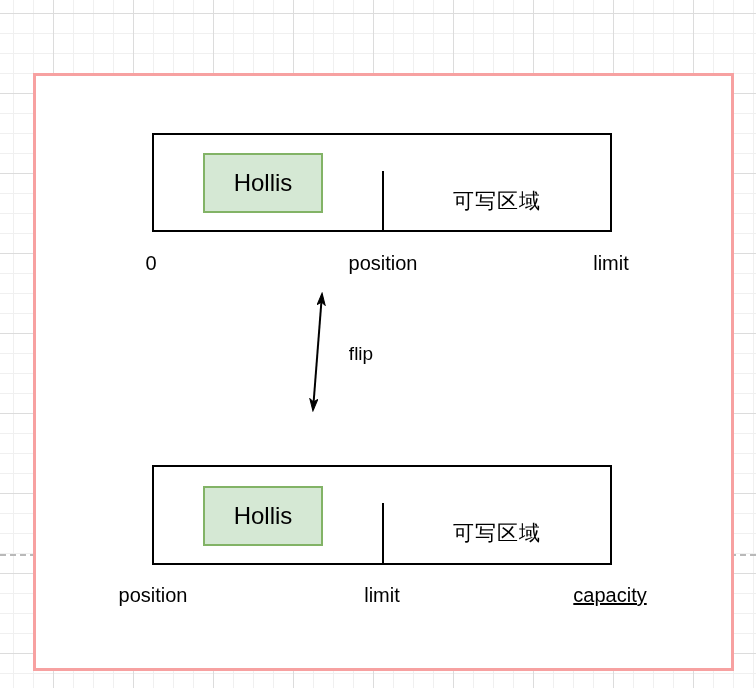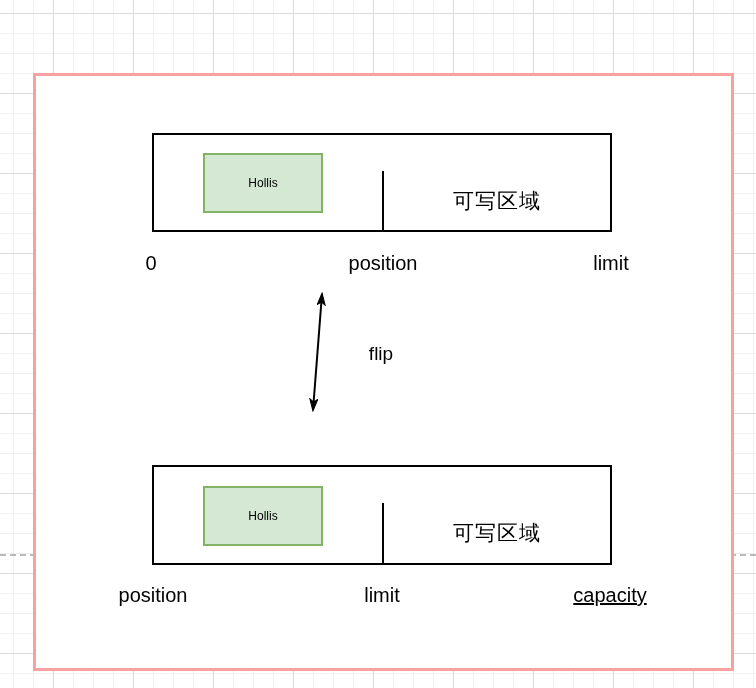--- a/index.html
+++ b/index.html
@@ -47,40 +47,40 @@
   .buffer-top{left:152px;top:133px;height:99px;}
   .buffer-bottom{left:152px;top:465px;}
   .seg{flex:1 1 50%;position:relative;display:flex;align-items:center;justify-content:center;}
   .seg-right{border-left:2px solid var(--shape-stroke);margin-top:36px;}
   .writable-label{font-size:21px;letter-spacing:1px;}
   .green-box{
     position:absolute;left:49px;top:18px;width:120px;height:60px;
     background:var(--green-fill);
     border:2px solid var(--green-stroke);
     display:flex;align-items:center;justify-content:center;
-    font-size:12px;
+    font-size:24px;
   }
   .buffer-bottom .green-box{top:19px;}
   .marker{
     position:absolute;
     transform:translateX(-50%);
     font-size:20px;line-height:22px;white-space:nowrap;
     z-index:3;
   }
   .row1{top:252px;}
   .row2{top:584px;}
   .m-a{left:151px;}
   .m-b{left:383px;}
   .m-c{left:611px;}
   .row2.m-a{left:153px;}
   .row2.m-b{left:382px;}
   .row2.m-c{left:610px;text-decoration:underline;}
   .flip-arrow{position:absolute;left:295px;top:286px;z-index:3;}
   .flip-label{
-    position:absolute;left:381px;top:343px;
+    position:absolute;left:361px;top:343px;
     transform:translateX(-50%);
     font-size:19px;line-height:22px;
     z-index:3;
   }
 </style>
 </head>
 <body>
 
 <div class="page-dash"></div>
 

